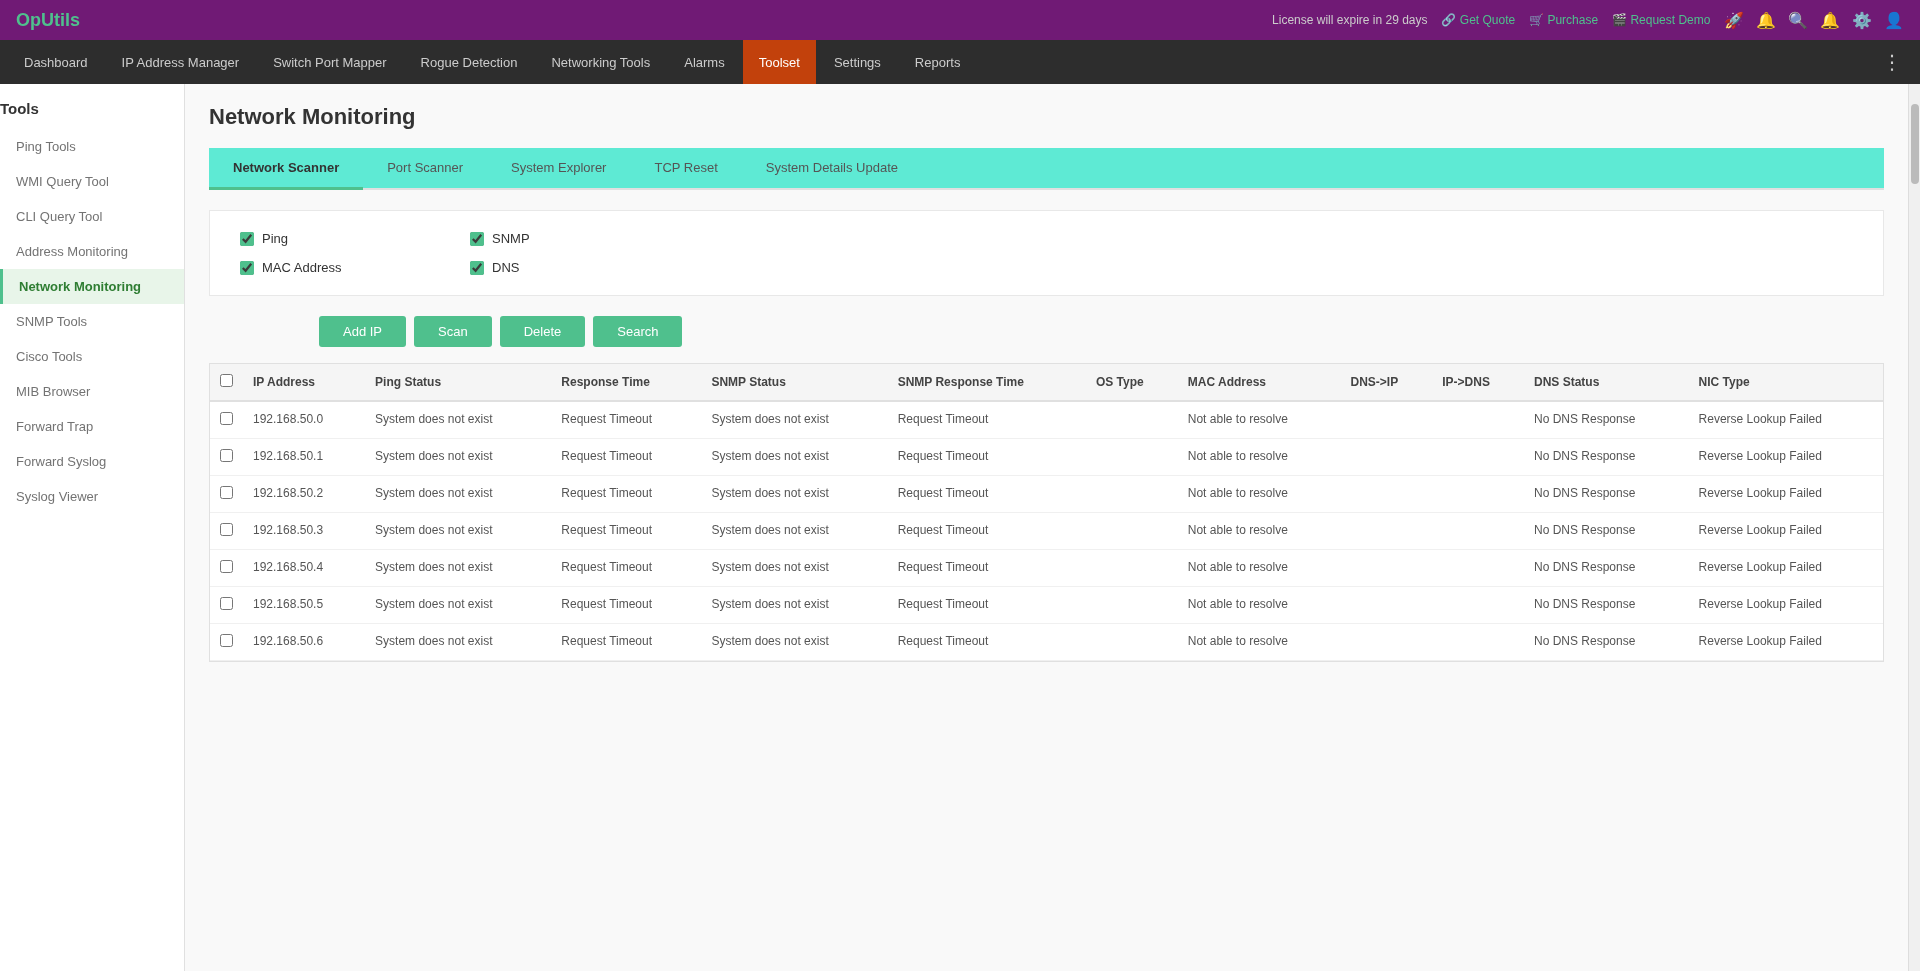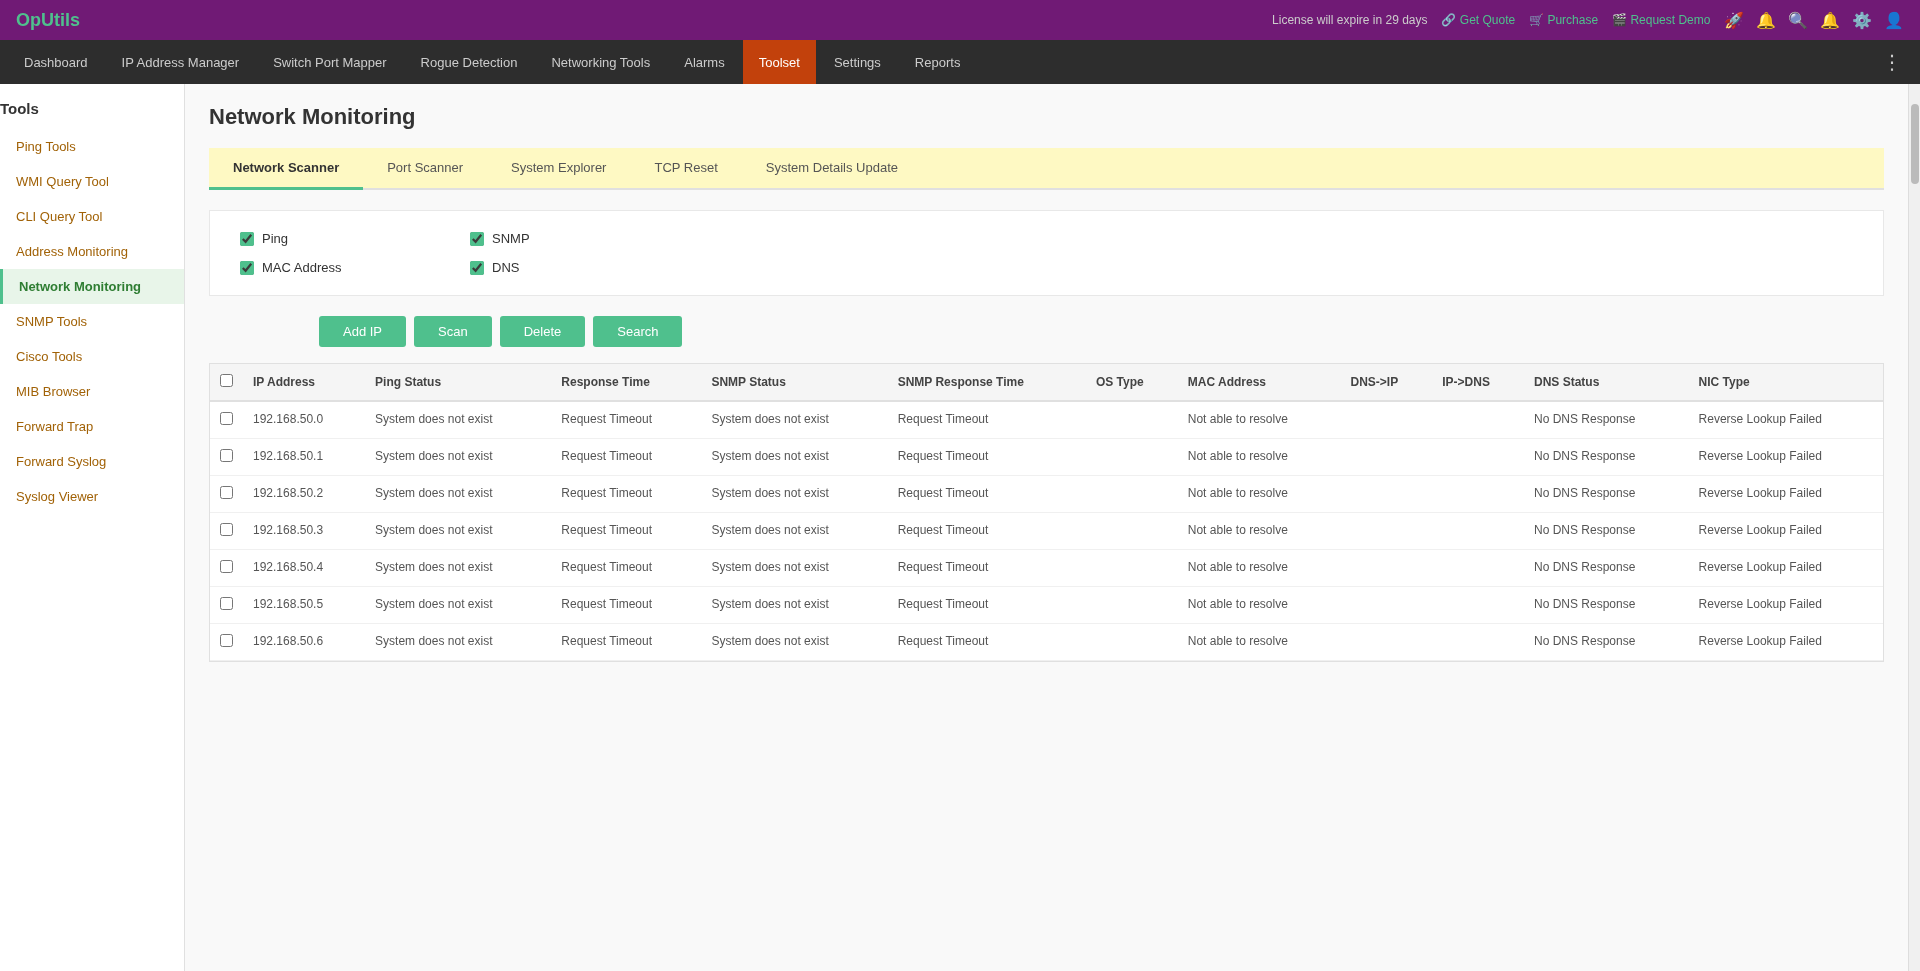--- a/index.html
+++ b/index.html
@@ -73,21 +73,21 @@
     }
     .sidebar-title {
       font-size: 15px;
       font-weight: bold;
       color: #333;
       padding: 0 0 12px;
     }
     .sidebar-item {
       padding: 10px 16px;
       cursor: pointer;
-      color: #a16207;
+      color: #737373;
       font-size: 13px;
     }
     .sidebar-item.active { background: #e8f5e9; color: #2e7d32; font-weight: bold; border-left: 3px solid #4fc08d; }
 
     
     .main {
       flex: 1;
       padding: 20px 24px;
       overflow-y: auto;
       background: #f9f9f9;
@@ -97,21 +97,21 @@
       font-weight: bold;
       color: #333;
       margin-bottom: 18px;
     }
 
     
     .tabs {
       display: flex;
       border-bottom: 2px solid #e0e0e0;
       margin-bottom: 20px;
-      background: #fef9c3;
+      background: #5eead4;
     }
     .tab {
       padding: 12px 24px;
       cursor: pointer;
       font-size: 13px;
       color: #555;
       border-bottom: 3px solid transparent;
       margin-bottom: -2px;
     }
     .tab.active { color: #333; border-bottom: 3px solid #4fc08d; font-weight: 600; }

